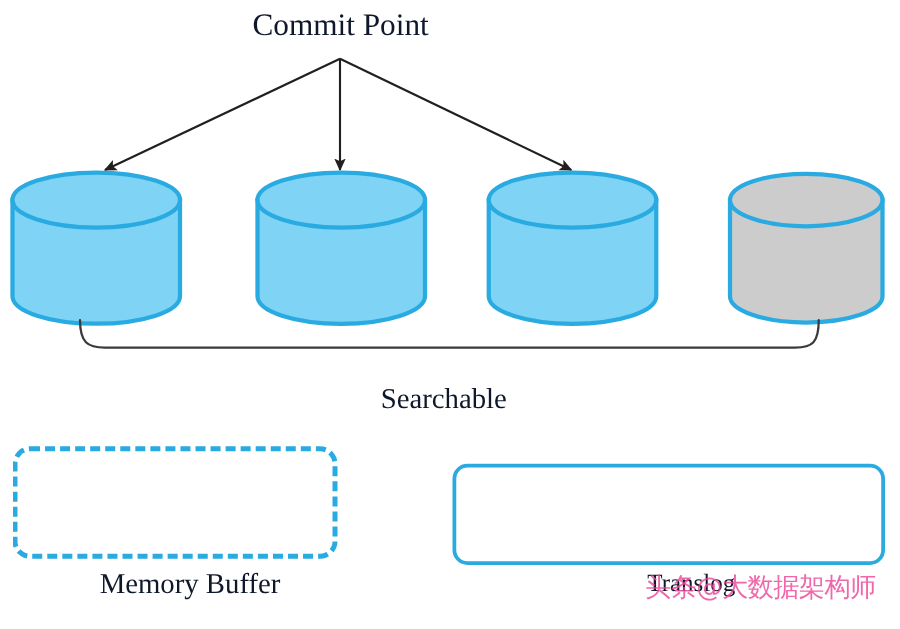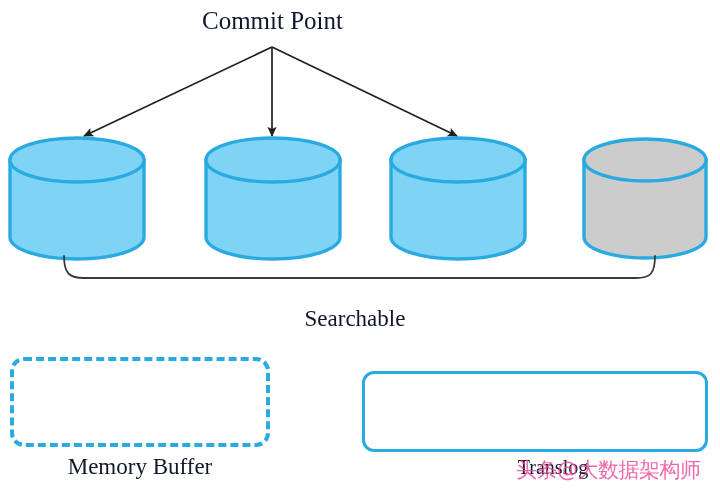--- a/index.html
+++ b/index.html
@@ -40,21 +40,21 @@
     font-size: 25px;
   }
   #searchable-label {
     left: 195px; top: 296px;
     width: 320px;
     text-align: center;
     font-size: 23px;
     margin-top: 11px;
   }
   #memory-buffer-label {
-    left: 0px; top: 455px;
+    left: 12px; top: 455px;
     width: 280px;
     text-align: center;
     font-size: 23px;
   }
   #translog-label {
     left: 408px; top: 457px;
     width: 290px;
     text-align: center;
     font-size: 20px;
   }

